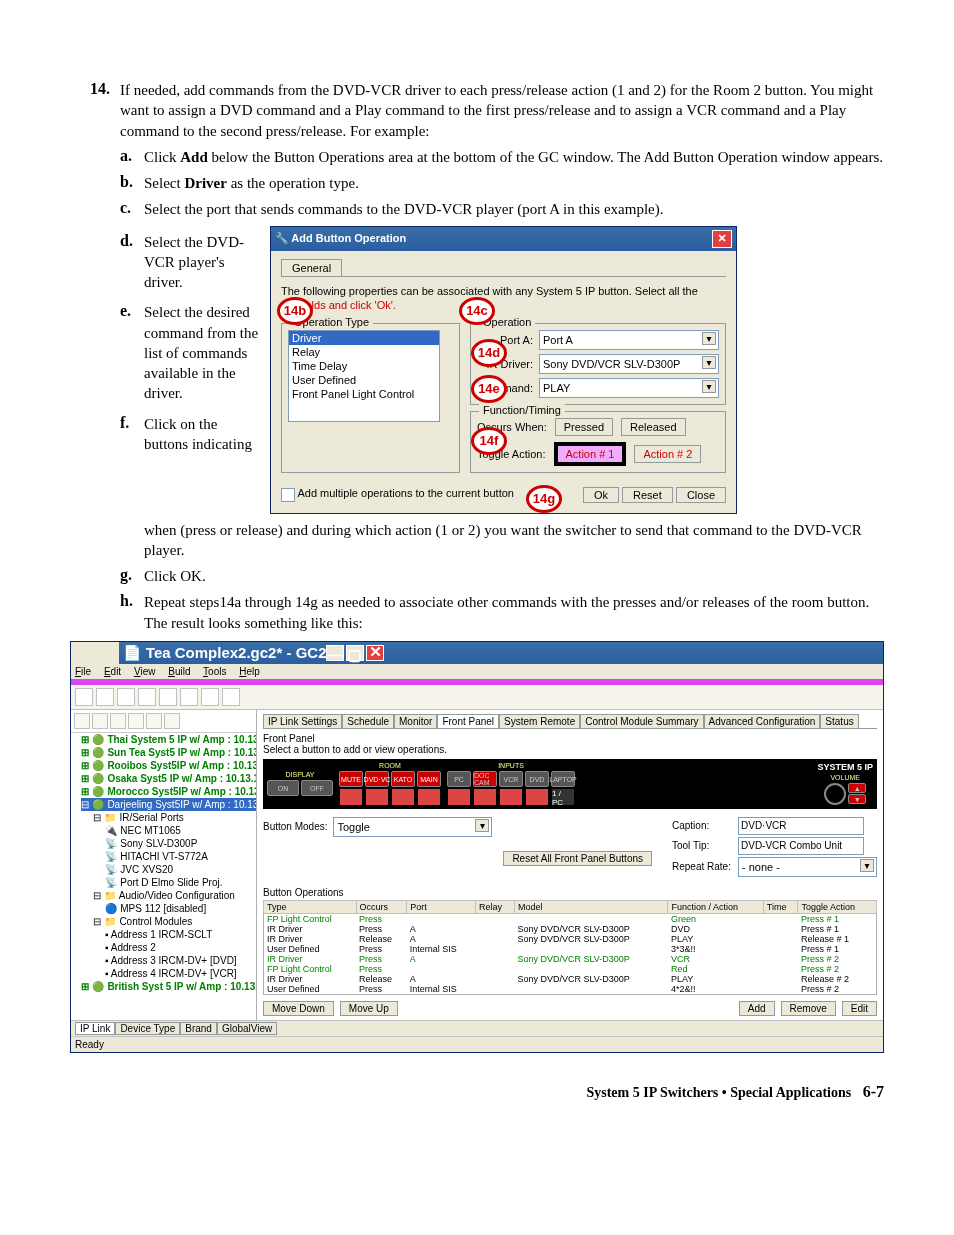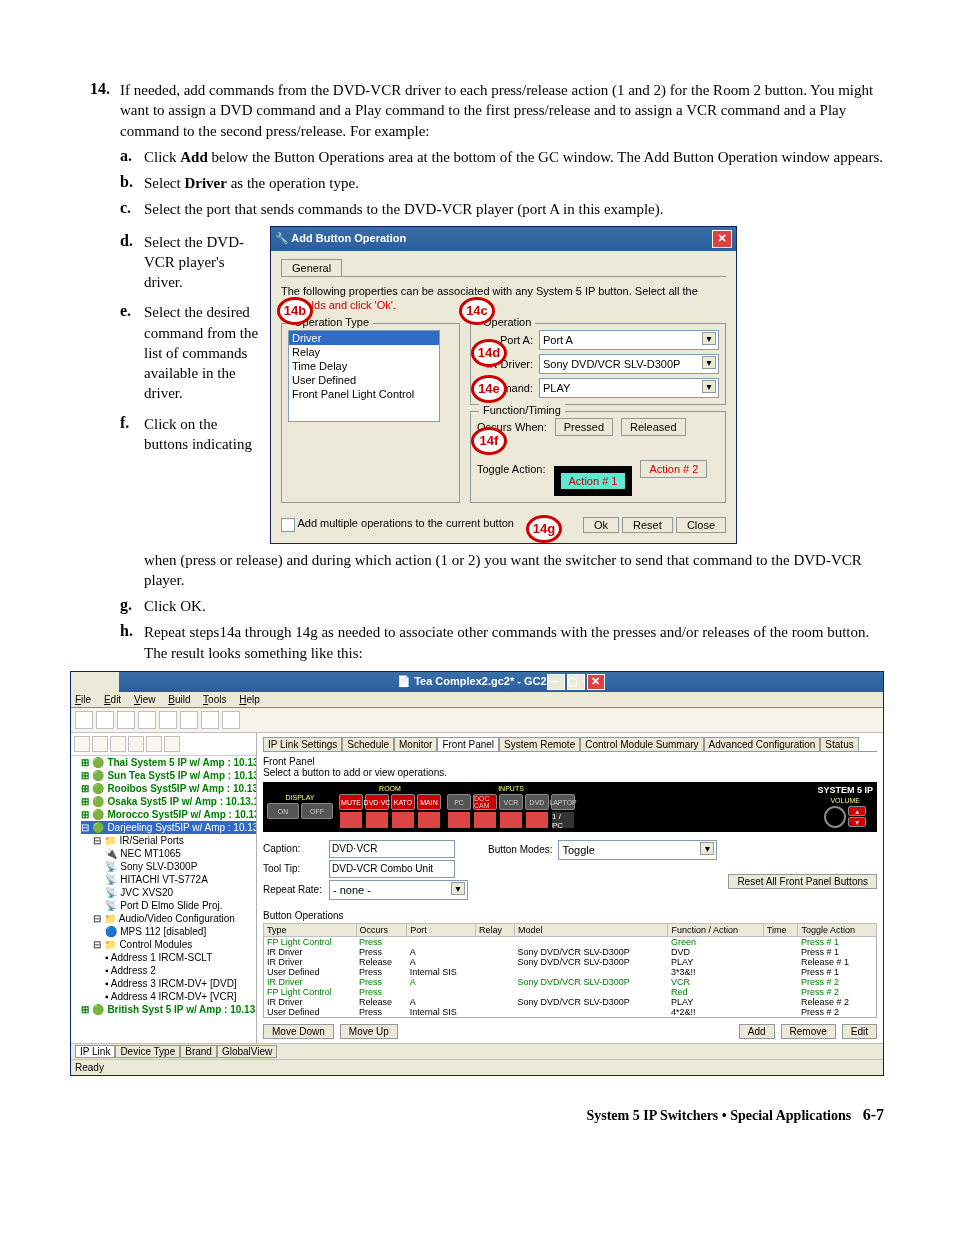--- a/index.html
+++ b/index.html
@@ -104,33 +104,33 @@
     background: #ece9d8;
     font-family: Tahoma, Arial, sans-serif;
     font-size: 10px;
     margin-top: 8px;
   }
   .gc-titlebar {
     background: linear-gradient(#3a6ea5,#2a5ea0);
     color: #fff;
     padding: 2px 4px;
     display: flex;
-    justify-content: center;
+    justify-content: flex-start;
     align-items: center;
     font-weight: bold;
-    font-size: 11px;
+    font-size: 15px;
     margin-left: 48px;
   }
   .gc-btns { display: flex; gap: 2px; }
   .gc-btn { width: 16px; height: 14px; background: #ece9d8; border: 1px solid #fff; }
   .gc-btn.red { background: #e04040; color:#fff; text-align:center; line-height:12px; font-weight:bold; }
   .menubar {
     background: #ece9d8;
     padding: 2px 4px;
-    border-bottom: 1px solid #d946ef;
+    border-bottom: 6px solid #d946ef;
   }
   .menubar span { margin-right: 10px; color: #000; }
   .menubar span u { text-decoration: underline; }
   .toolbar {
     background: #f5f3ea;
     padding: 3px 4px;
     border-bottom: 1px solid #c0c0c0;
     display: flex;
     gap: 3px;
   }
@@ -280,21 +280,21 @@
     width:12px; text-align:center;
   }
   .chk { width:12px; height:12px; border:1px solid #7f9db9; background:#fff; display:inline-block; vertical-align:middle; }
   .tog-btn {
     display:inline-block;
     border:1px solid #919b9c;
     background:#ece9d8;
     padding:2px 8px;
     font-size:11px;
   }
-  .tog-btn.sel { border:7px solid #000000; background:#5eead4;margin-top:24px; }
+  .tog-btn.sel { border:4px solid #000000; background:#f0abfc; }
 </style>
 </head>
 <body>
 
 <div class="page">
 
   <div class="step14">
     <div class="num14">14.</div>
     <div class="intro">If needed, add commands from the DVD-VCR driver to each press/release action (1 and 2) for the Room 2 button.  You might want to assign a DVD command and a Play command to the first press/release and to assign a VCR command and a Play command to the second press/release. For example:</div>
   </div>
@@ -549,40 +549,40 @@
                 <div style="width:18px;height:18px;border:2px solid #888;border-radius:50%;"></div>
                 <div style="display:flex;flex-direction:column;gap:1px;">
                   <div class="fp-btn" style="width:16px;height:8px;background:#c00;">▲</div>
                   <div class="fp-btn" style="width:16px;height:8px;background:#c00;">▼</div>
                 </div>
               </div>
             </div>
           </div>
 
           <div style="display:flex; gap:20px;">
+            <div style="flex:1;">
+              <div class="field-row">
+                    <span>Button Modes:</span>
+                    <div class="dd" style="width:140px;">Toggle</div>
+                  </div>
+              <div style="text-align:right; margin-top:14px;"><button class="winbtn sm">Reset All Front Panel Buttons</button></div>
+            </div>
             <div>
               <div class="field-row">
                     <span style="width:60px;">Caption:</span>
                     <input style="width: 120px;" value="DVD·VCR">
                   </div>
               <div class="field-row">
                     <span style="width:60px;">Tool Tip:</span>
                     <input style="width: 120px;" value="DVD-VCR Combo Unit">
                   </div>
               <div class="field-row">
                     <span style="width:60px;">Repeat Rate:</span>
                     <div class="dd" style="width:120px;">- none -</div>
                   </div>
-            </div>
-            <div style="flex:1;">
-              <div class="field-row">
-                    <span>Button Modes:</span>
-                    <div class="dd" style="width:140px;">Toggle</div>
-                  </div>
-              <div style="text-align:right; margin-top:14px;"><button class="winbtn sm">Reset All Front Panel Buttons</button></div>
             </div>
           </div>
 
           <div class="op-hdr">Button Operations</div>
           <table class="op-table">
             <thead>
                   <tr>
               <th>Type</th>
               <th>Occurs</th>
               <th>Port</th>

